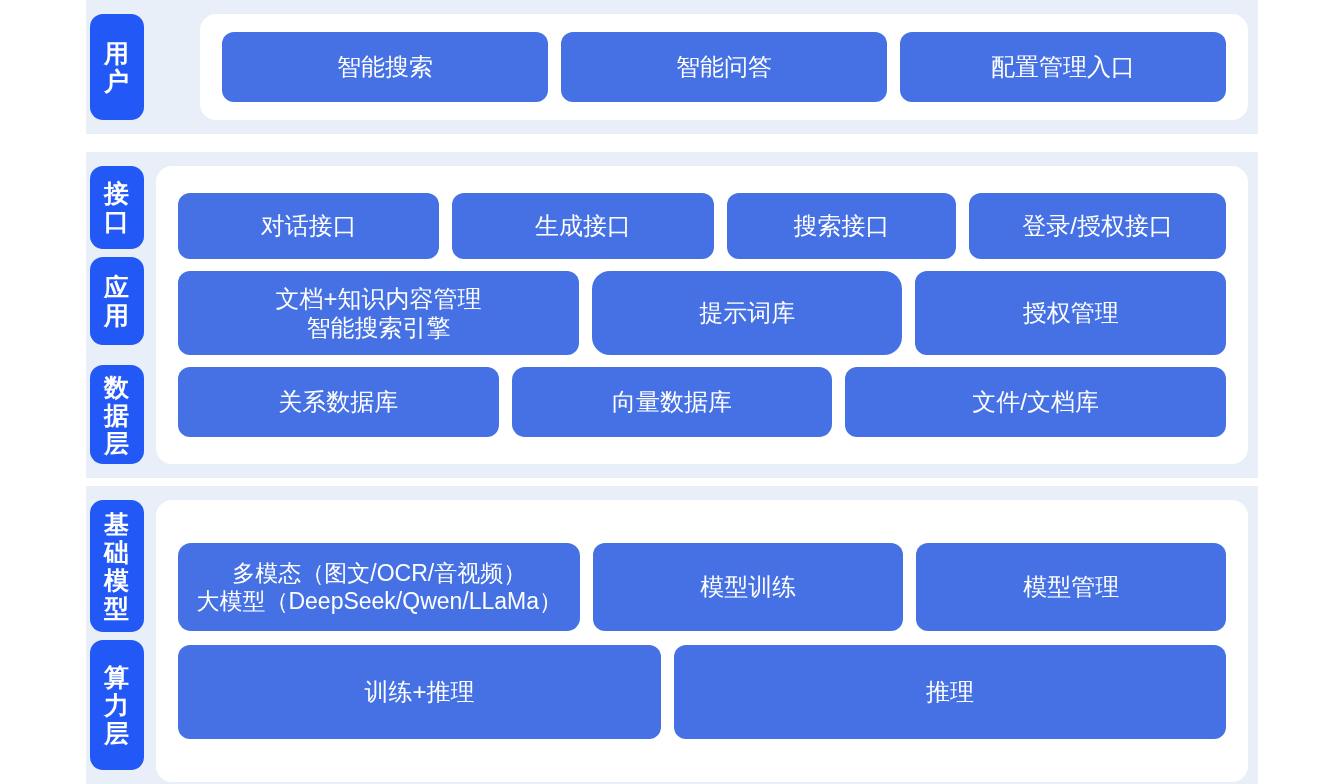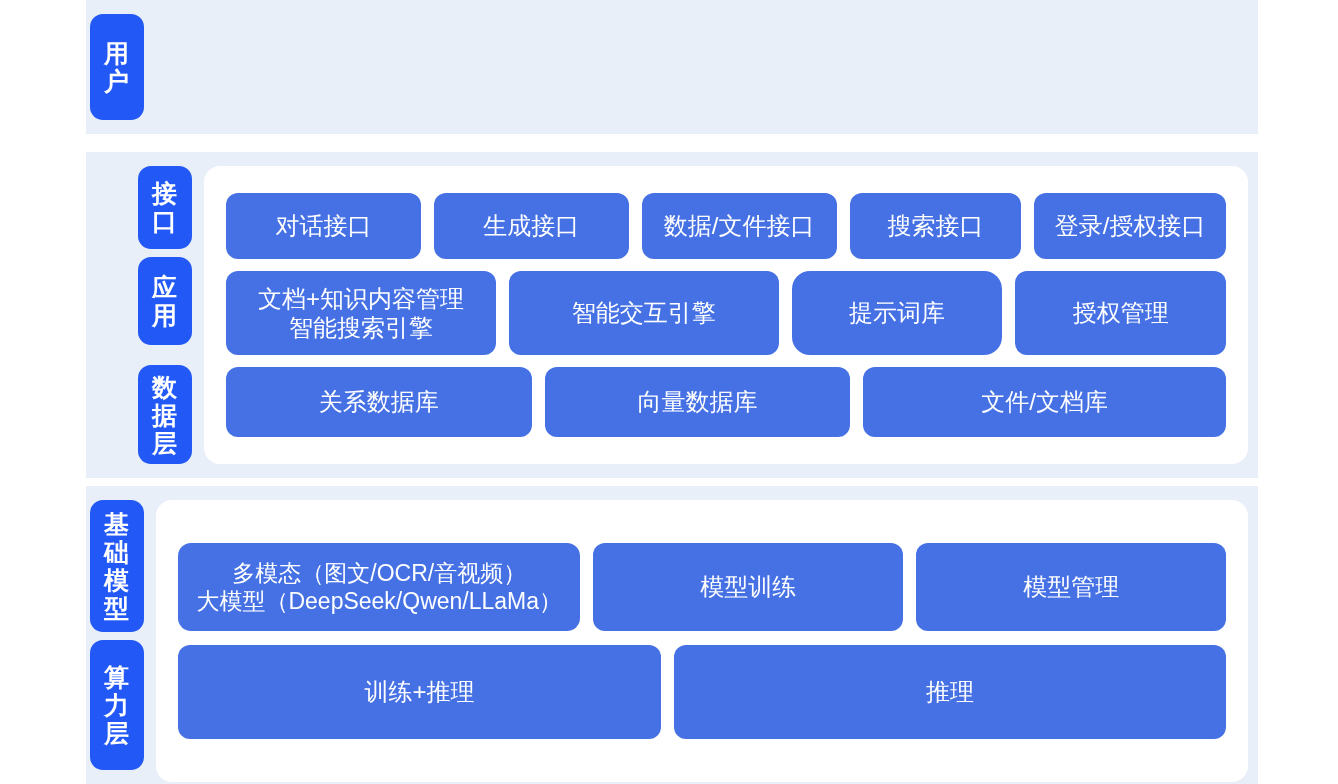--- a/index.html
+++ b/index.html
@@ -23,21 +23,21 @@
   .section {
     position: absolute;
     left: 86px;
     width: 1172px;
     background: #e9eff8;
     display: flex;
     align-items: stretch;
   }
 
   .section-user   { top: 0px;   height: 134px; gap: 44px; }
-  .section-middle { top: 152px; height: 326px; padding-left: 48px; }
+  .section-middle { top: 152px; height: 326px; }
   .section-base   { top: 486px; height: 310px; }
 
   
   .label-col {
     width: 62px;
     flex: 0 0 62px;
     display: flex;
     flex-direction: column;
     padding: 14px 0 14px 0;
     align-items: center;
@@ -124,63 +124,68 @@
   .if-4 { flex: 1.04 1 0; }
 
   
   .app-0 { flex: 1.18 1 0; }
   .app-1 { flex: 1.18 1 0; }
   .app-2 { flex: 0.90 1 0; border-radius: 18px; }
   .app-3 { flex: 0.90 1 0; }
 
   
   .db-0 { flex: 1 1 0; }
-  .db-1 { flex: 1 1 0; }
+  .db-1 { flex: 1 1 0; border-radius: 13px; }
   .db-2 { flex: 1.2 1 0; }
 
   
   .md-0 { flex: 1.32 1 0; font-size: 23px; border-radius: 13px; }
   .md-1 { flex: 1 1 0; text-align: center; }
   .md-2 { flex: 1 1 0; }
 
   
   .pw-0 { flex: 1 1 0; }
   .pw-1 { flex: 1.15 1 0; }
 </style>
 </head>
 <body>
 
 <div id="canvas">
 
   <div class="section section-user">
     <div class="label-col">
       <div class="label-chip chip-user">用户</div>
     </div>
+    <div class="panel">
+      <div class="row row-user">
+        <div class="box">智能搜索</div>
+        <div class="box">智能问答</div>
+        <div class="box">配置管理入口</div>
+      </div>
+    </div>
   </div>
 
   <div class="section section-middle">
     <div class="label-col">
       <div class="label-chip chip-if">接口</div>
       <div class="label-chip chip-app">应用</div>
       <div class="label-chip chip-data">数据层</div>
     </div>
     <div class="panel panel-middle">
 
       <div class="row row-if">
         <div class="box if-0">对话接口</div>
         <div class="box if-1">生成接口</div>
-        <div class="box if-2">数据/文件接口</div>
         <div class="box if-3">搜索接口</div>
         <div class="box if-4">登录/授权接口</div>
       </div>
 
       <div class="row row-app">
         <div class="box app-0">文档+知识内容管理
 智能搜索引擎</div>
-        <div class="box app-1">智能交互引擎</div>
         <div class="box app-2">提示词库</div>
         <div class="box app-3">授权管理</div>
       </div>
 
       <div class="row row-db">
         <div class="box db-0">关系数据库</div>
         <div class="box db-1">向量数据库</div>
         <div class="box db-2">文件/文档库</div>
       </div>
 

